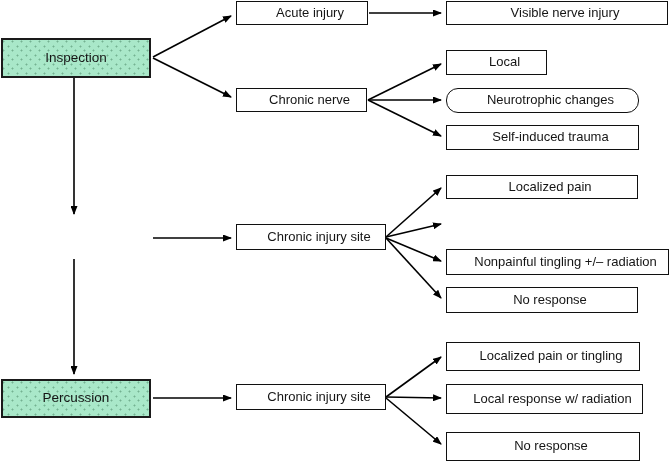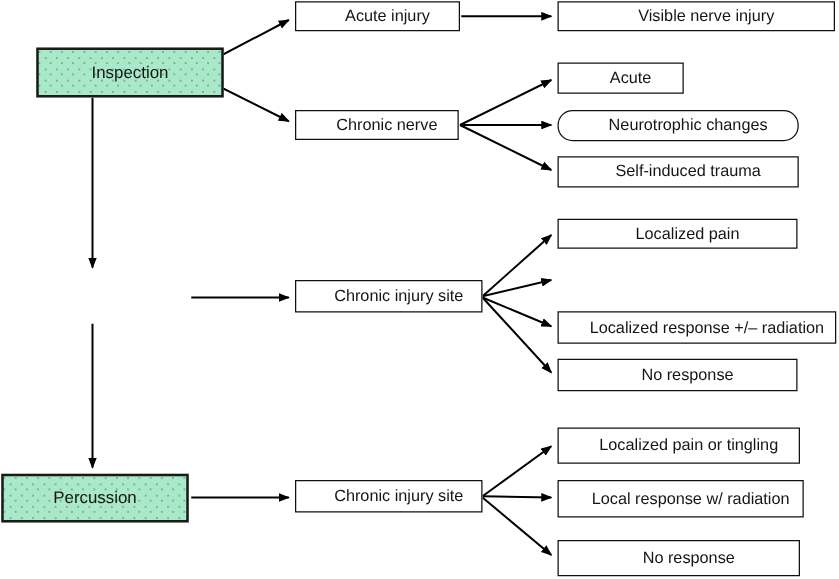--- a/index.html
+++ b/index.html
@@ -83,33 +83,33 @@
       <line x1="74" y1="259" x2="74" y2="374" marker-end="url(#ah)"></line>
 
       <line x1="153" y1="398" x2="231" y2="398" marker-end="url(#ah)"></line>
 
       <line x1="386" y1="397" x2="441" y2="357" marker-end="url(#ah)"></line>
       <line x1="386" y1="397" x2="441" y2="398" marker-end="url(#ah)"></line>
       <line x1="386" y1="398" x2="441" y2="444" marker-end="url(#ah)"></line>
     </g>
   </svg>
 
-  <div class="box stage" style="left:1px; top:38px; width:150px; height:40px;margin-left:28px;">Inspection</div>
+  <div class="box stage" style="left:1px; top:38px; width:150px; height:40px;">Inspection</div>
   <div class="box stage" style="left:1px; top:379px; width:150px; height:39px;">Percussion</div>
 
   <div class="box plain" style="left:236px; top:1px; width:132px; height:24px;">Acute injury</div>
   <div class="box plain" style="left:446px; top:1px; width:222px; height:24px;">Visible nerve injury</div>
   <div class="box plain" style="left:236px; top:88px; width:131px; height:24px;">Chronic nerve</div>
-  <div class="box plain" style="left:446px; top:50px; width:101px; height:25px;">Acute</div>
+  <div class="box plain" style="left:446px; top:50px; width:101px; height:25px;">Local</div>
   <div class="box plain" style="left:446px; top:88px; width:193px; height:25px;border-radius:12px;">Neurotrophic changes</div>
   <div class="box plain" style="left:446px; top:125px; width:193px; height:25px;">Self-induced trauma</div>
 
   <div class="box plain" style="left:236px; top:224px; width:150px; height:26px;">Chronic injury site</div>
   <div class="box plain" style="left:446px; top:175px; width:192px; height:24px;">Localized pain</div>
-  <div class="box plain" style="left:446px; top:249px; width:223px; height:26px;">Localized response +/– radiation</div>
+  <div class="box plain" style="left:446px; top:249px; width:223px; height:26px;">Nonpainful tingling +/– radiation</div>
   <div class="box plain" style="left:446px; top:287px; width:192px; height:26px;">No response</div>
 
   <div class="box plain" style="left:236px; top:384px; width:150px; height:26px;">Chronic injury site</div>
   <div class="box plain" style="left:446px; top:342px; width:194px; height:29px;">Localized pain or tingling</div>
   <div class="box plain" style="left:446px; top:384px; width:197px; height:30px;">Local response w/ radiation</div>
   <div class="box plain" style="left:446px; top:432px; width:194px; height:29px;">No response</div>
 
 </div>
 
 </body></html>

